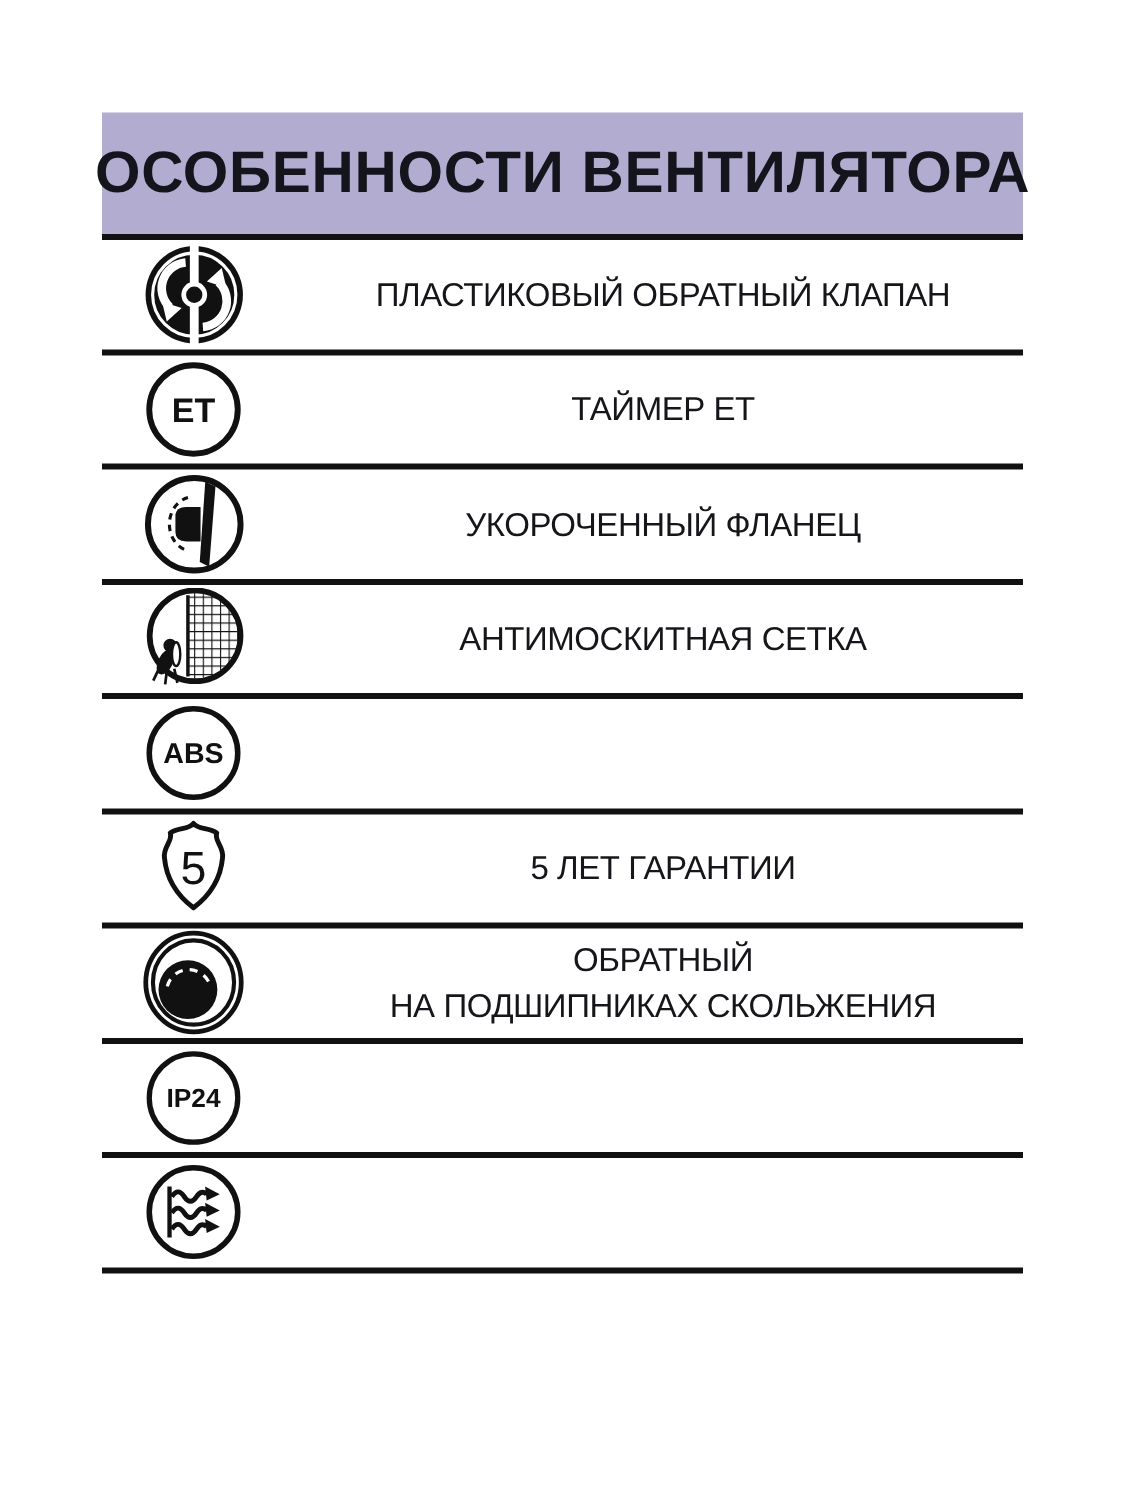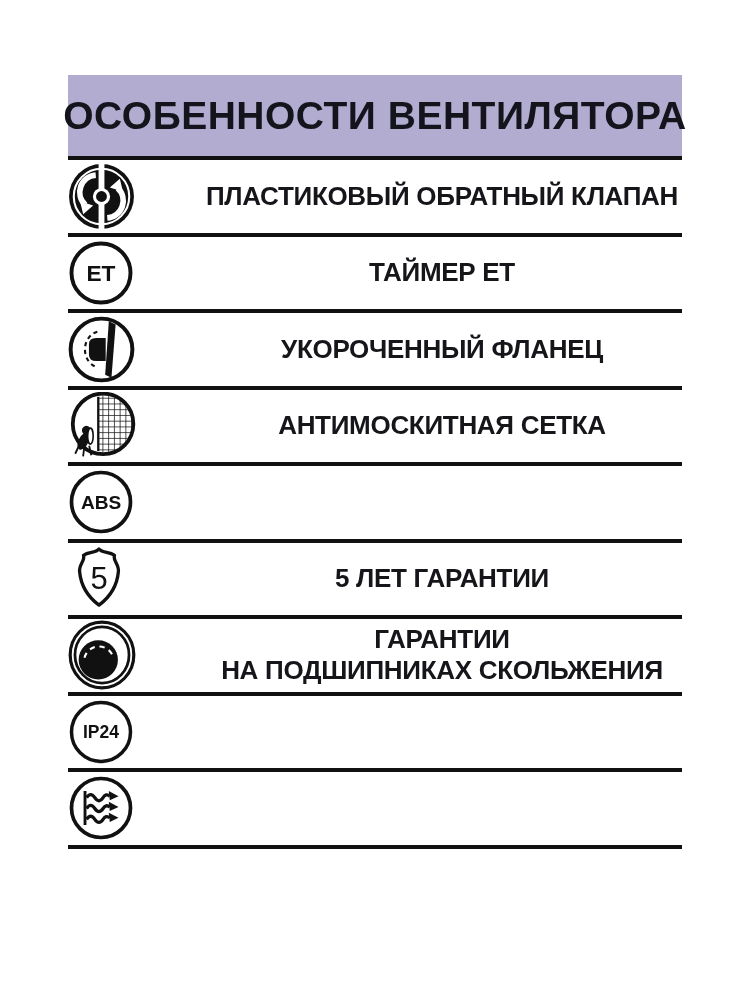--- a/index.html
+++ b/index.html
@@ -18,28 +18,28 @@
   }
   .header .title{
     font-size:39px;font-weight:700;letter-spacing:0.5px;
     color:var(--title,#14141d);white-space:nowrap;
   }
   .feature-row{
     height:72.5px;border-top:4px solid var(--line,#111);
     display:flex;align-items:center;
   }
   .icon-cell{
-    width:122px;flex:0 0 122px;display:flex;align-items:center;
+    width:122px;flex:0 0 122px;display:flex;align-items:center;justify-content:center;
   }
   .label-cell{
     flex:1;display:flex;flex-direction:column;align-items:center;justify-content:center;
     text-align:center;
   }
   .label-cell .label, .label-cell .label-line{
-    font-size:26px;font-weight:700;letter-spacing:-0.3px;line-height:31px;
+    font-size:22px;font-weight:400;letter-spacing:-0.3px;line-height:31px;
     color:var(--text,#15151a);white-space:nowrap;margin-left:12px;
   }
   svg{display:block;}
 </style>
 </head>
 <body style="background: rgb(255, 255, 255);">
 
 <div class="sheet">
 
   <div class="header">
@@ -143,21 +143,21 @@
   <div class="feature-row">
     <div class="icon-cell">
       <svg width="68" height="70" viewBox="0 0 64 66">
         <ellipse cx="32" cy="33" rx="30" ry="31" fill="none" stroke="#111" stroke-width="3"></ellipse>
         <ellipse cx="32" cy="33" rx="25.5" ry="26.5" fill="none" stroke="#111" stroke-width="2.6"></ellipse>
         <circle cx="28.5" cy="37.5" r="18.5" fill="#111"></circle>
         <path d="M15.5 35.5 A14 14 0 0 1 41.5 32.5" fill="none" stroke="#fff" stroke-width="2" stroke-dasharray="5 4.5"></path>
       </svg>
     </div>
     <div class="label-cell">
-      <div class="label-line">ГАРАНТИИ</div>
+      <div class="label-line">ОБРАТНЫЙ</div>
       <div class="label-line">НА ПОДШИПНИКАХ СКОЛЬЖЕНИЯ</div>
     </div>
   </div>
 
   <div class="feature-row">
     <div class="icon-cell">
       <svg width="66" height="66" viewBox="0 0 64 64">
         <circle cx="32" cy="32" r="28.6" fill="none" stroke="#111" stroke-width="3.4"></circle>
         <text x="32" y="38" text-anchor="middle" font-size="17" font-weight="700" font-family="Liberation Sans, DejaVu Sans, sans-serif" fill="#111">IP24</text>
       </svg>

